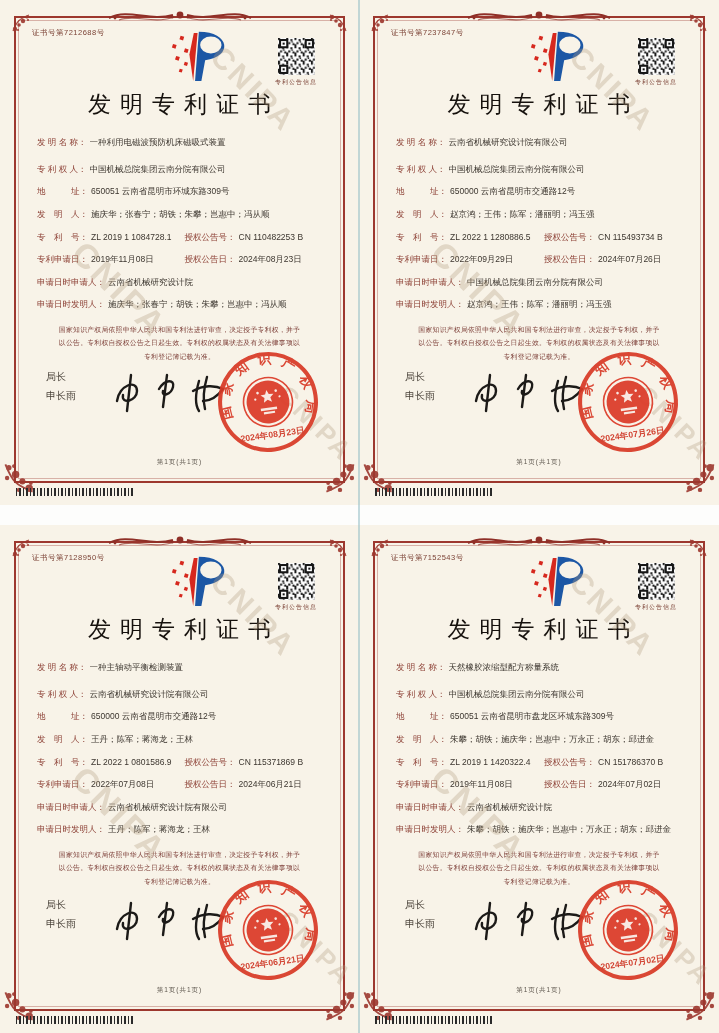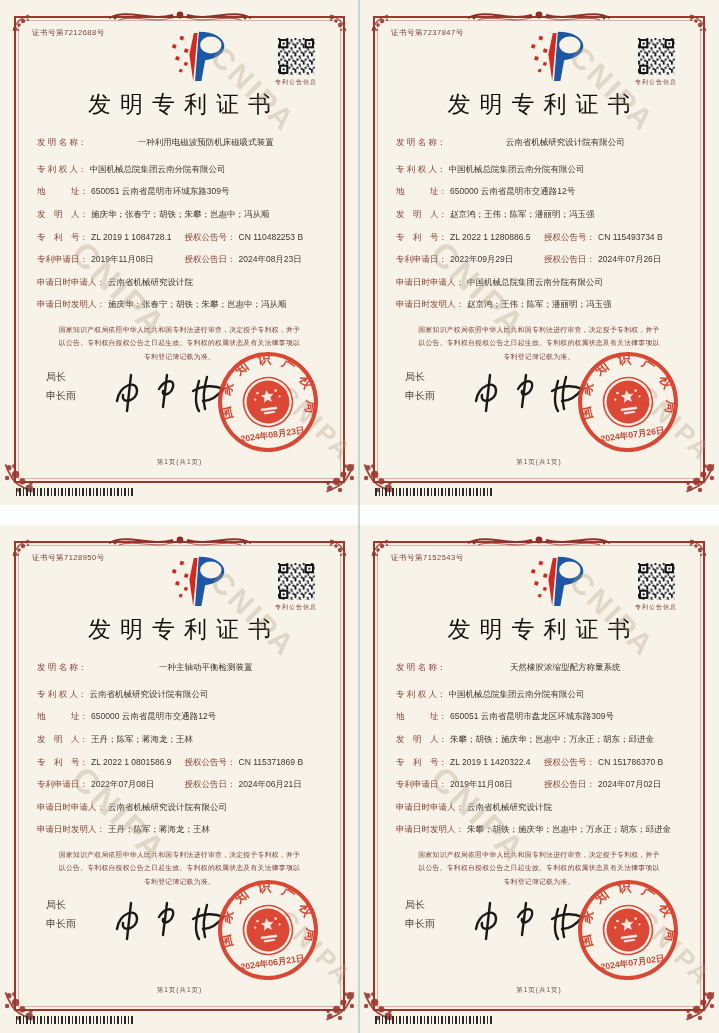--- a/index.html
+++ b/index.html
@@ -32,21 +32,21 @@
   .qrwrap{width:62px;text-align:center;margin-top:10px;}
   .qrwrap svg{width:37px;height:37px;display:block;margin:0 auto;}
   .qr-caption{font-size:6px;color:#7c4336;margin-top:3px;letter-spacing:1px;white-space:nowrap;}
 
   .title{text-align:center;font-size:23px;font-weight:normal;letter-spacing:9px;padding-left:9px;
          color:#16110d;margin-top:2px;white-space:nowrap;}
 
   .fields{margin-top:17px;padding:0 5px;font-size:8.5px;color:#3c362f;}
   .row{display:grid;grid-template-columns:auto 1fr;margin-bottom:12px;white-space:nowrap;line-height:1.25;}
   .row.two{grid-template-columns:auto 1.12fr auto 1fr;}
-  .row.gap-lg{margin-bottom:16px;text-align:center;}
+  .row.gap-lg{margin-bottom:16px;}
   .lbl{color:#8d4136;margin-right:3px;}
   .val{overflow:hidden;}
 
   .legal{margin-top:13px;padding:0 24px;font-size:6.8px;line-height:1.95;color:#7f423b;
          text-align:center;letter-spacing:.3px;}
 
   .seal{position:absolute;right:22px;bottom:26px;width:106px;height:106px;transform:rotate(-8deg);opacity:.93;z-index:3;}
   .signature{position:absolute;left:86px;bottom:62px;width:132px;height:52px;z-index:2;}
   .sign-block{position:absolute;left:30px;bottom:76px;font-size:10px;color:#453e35;line-height:1.9;z-index:2;}
   .footer{position:absolute;left:0;right:0;bottom:14px;text-align:center;font-size:6.5px;color:#5d564d;letter-spacing:1px;}

